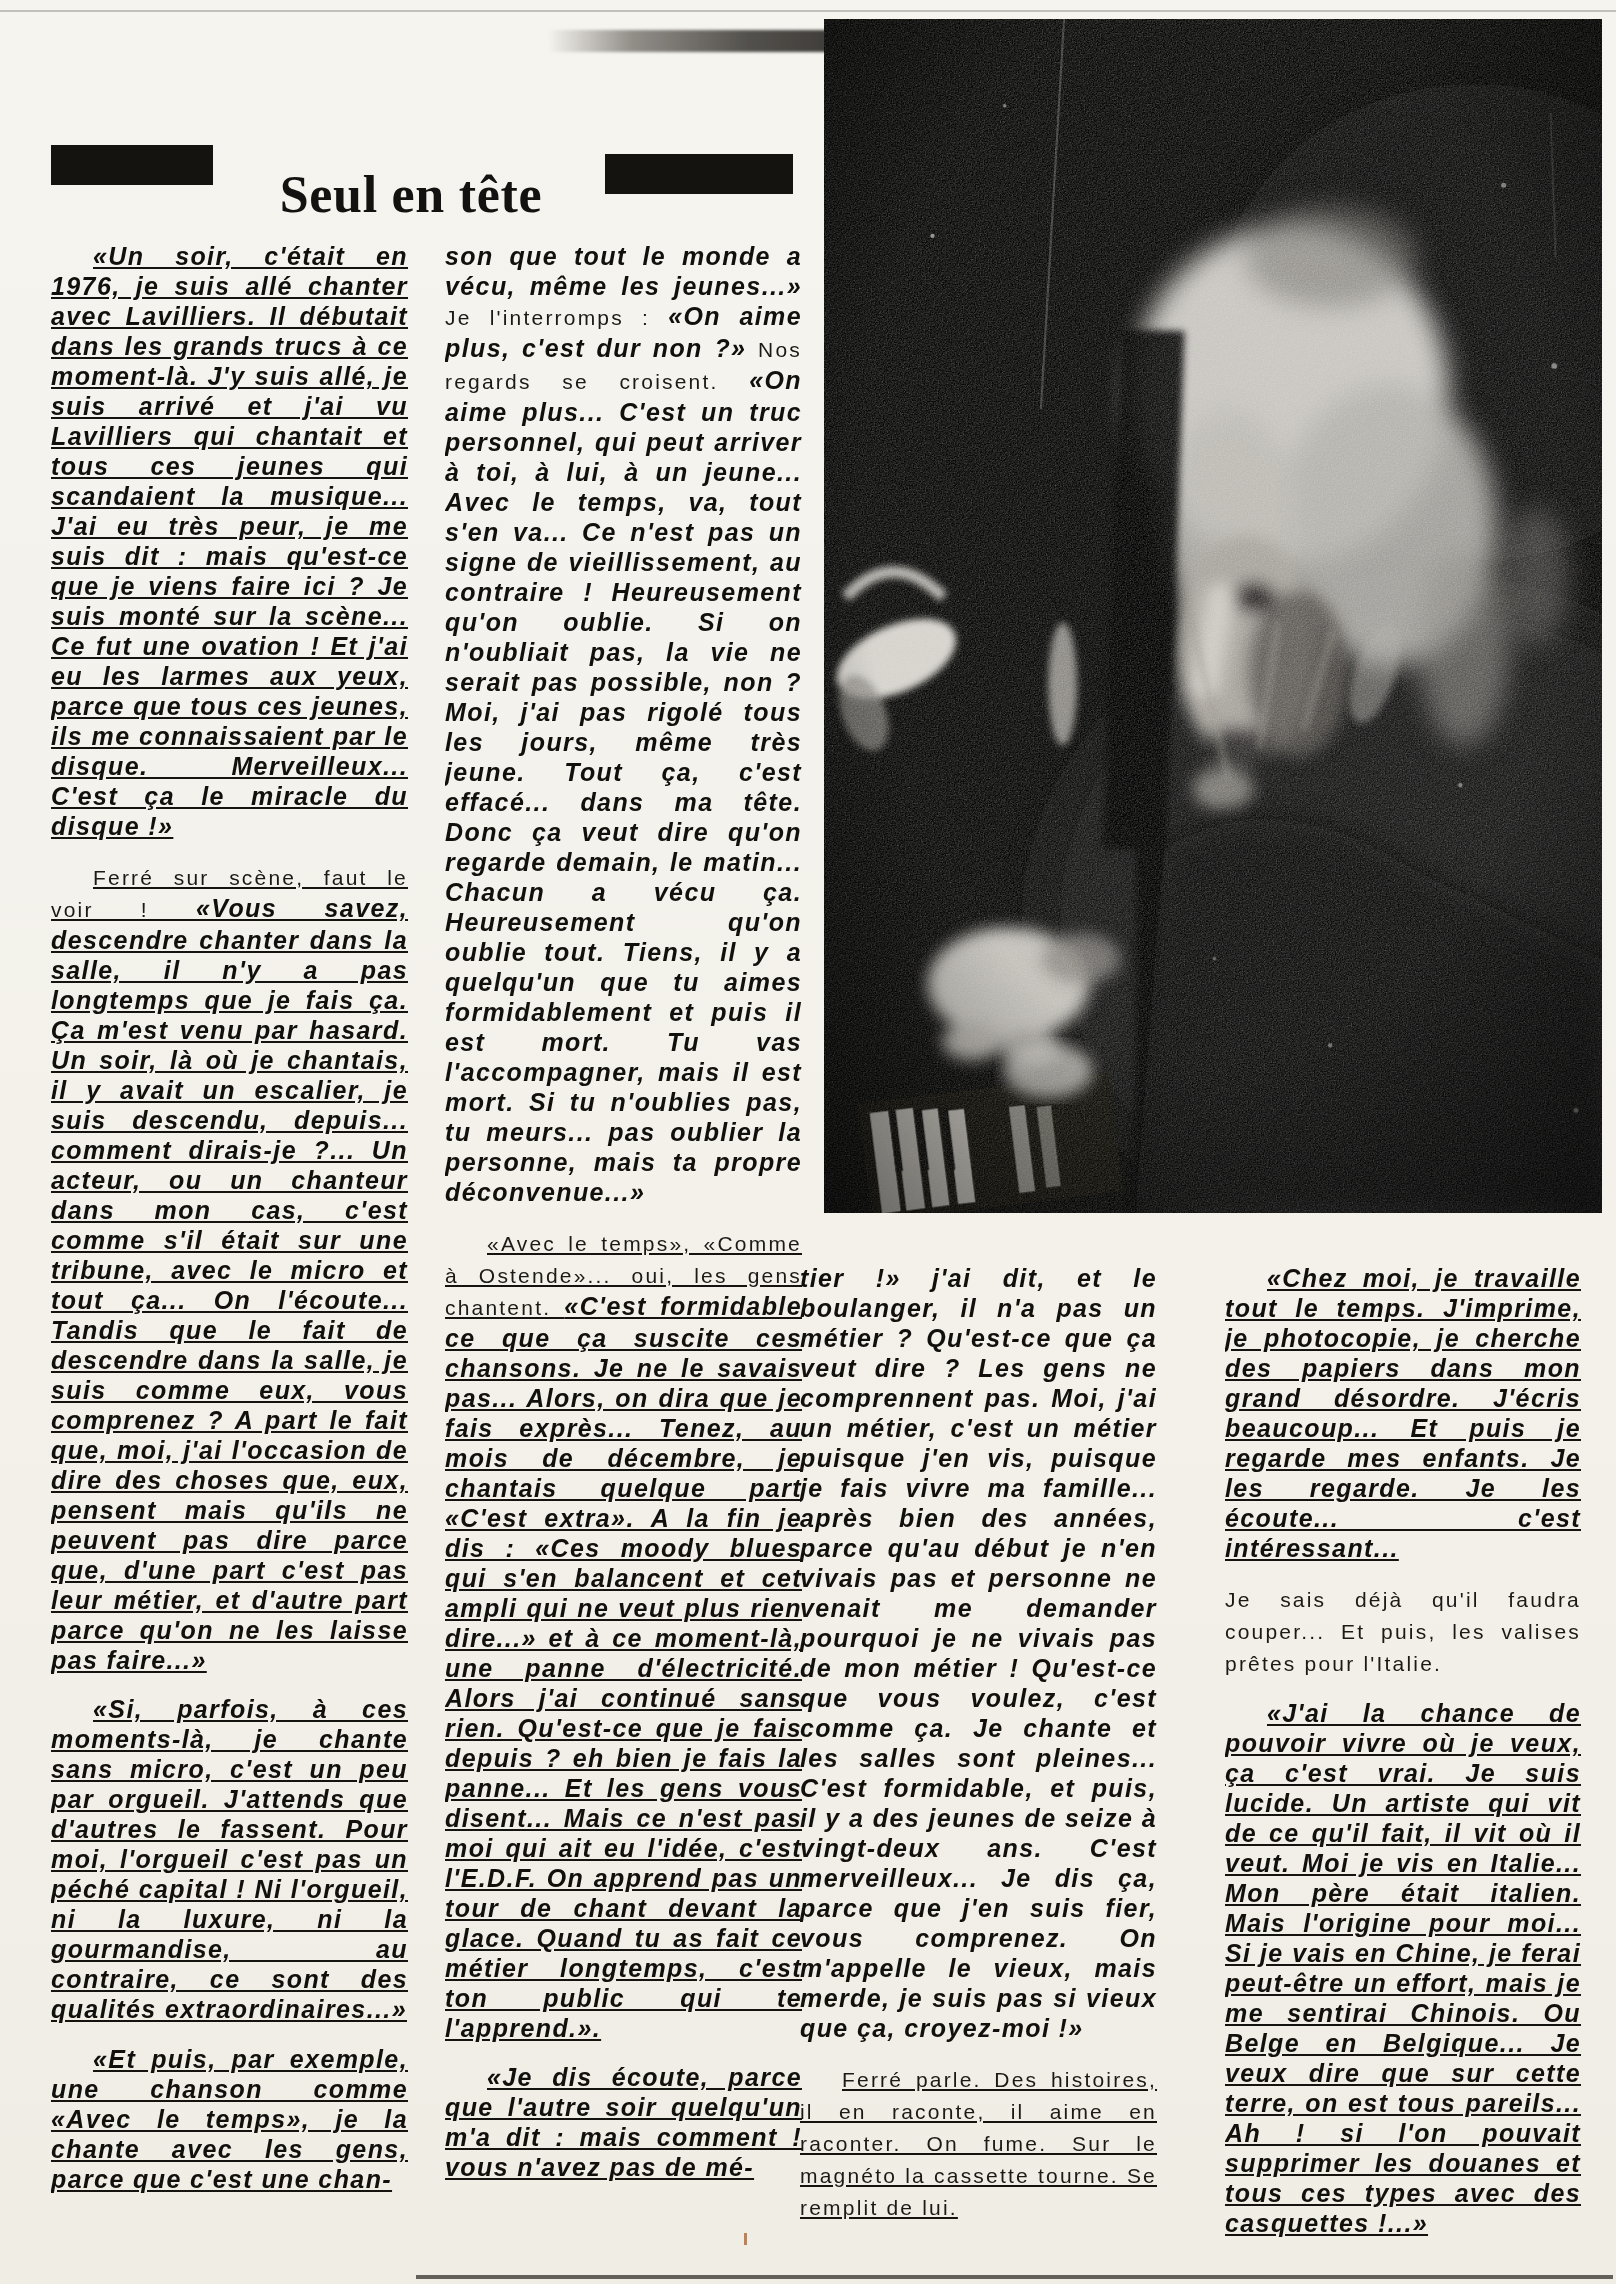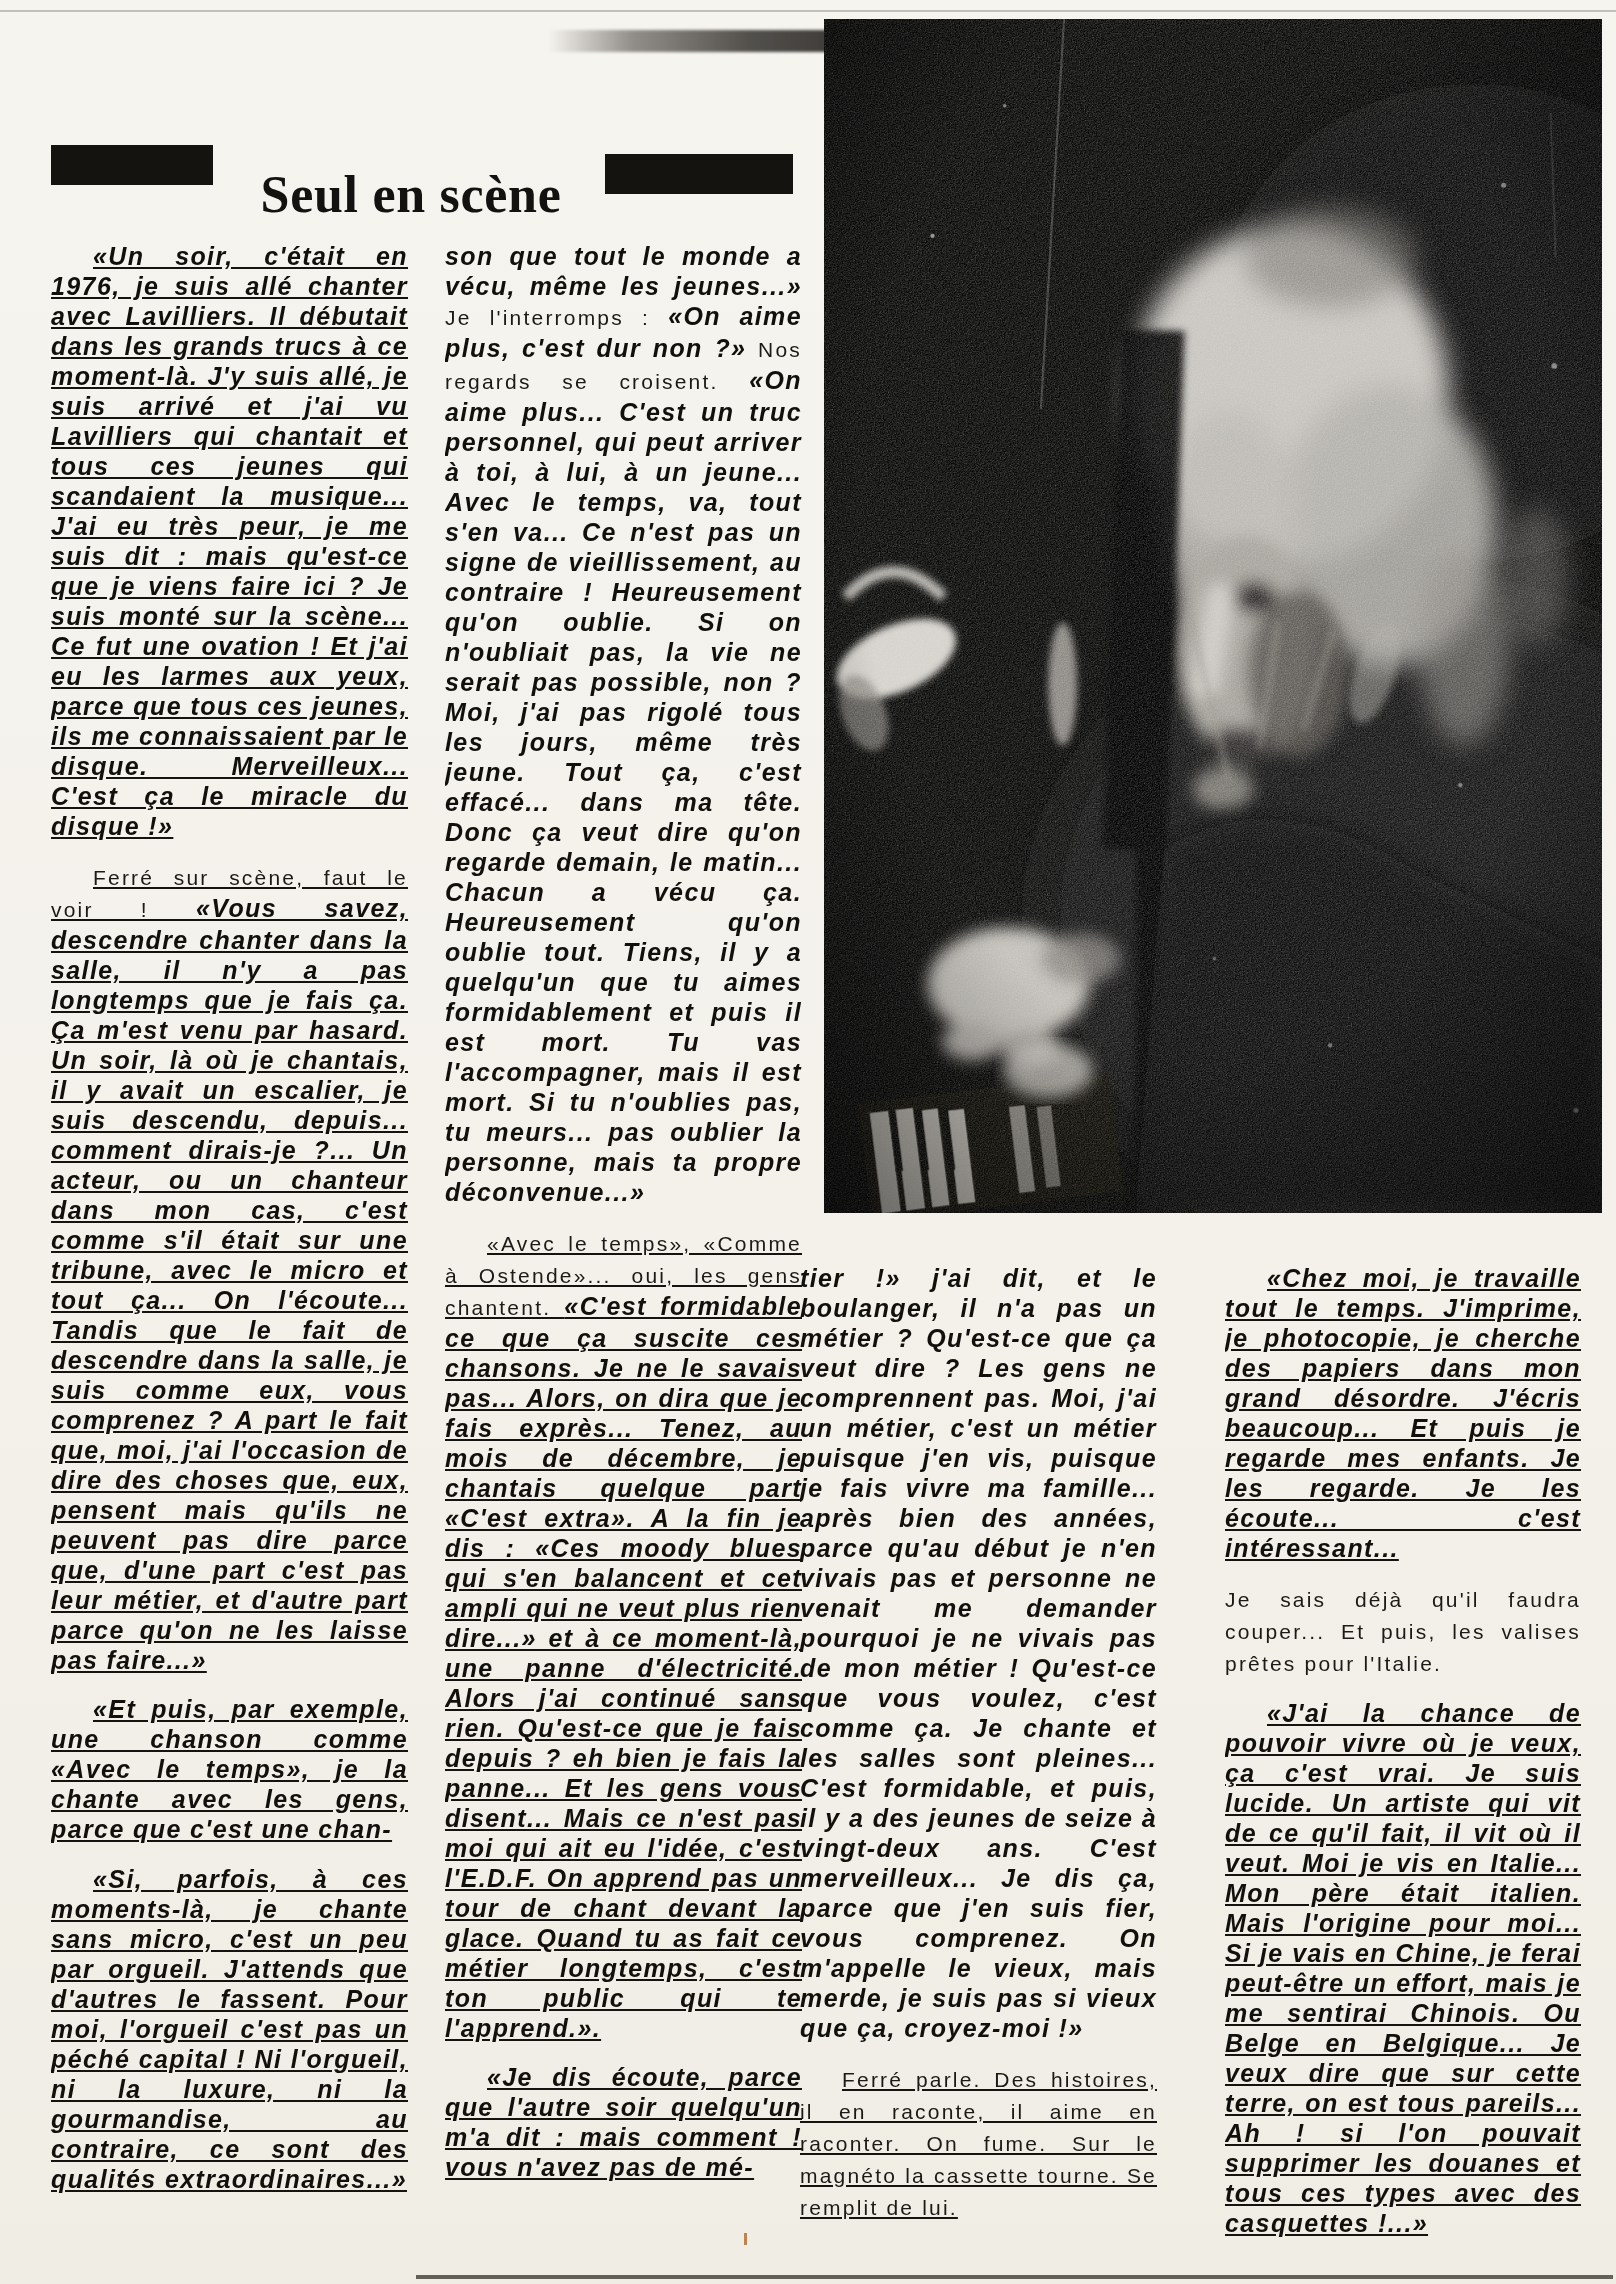--- a/index.html
+++ b/index.html
@@ -52,21 +52,21 @@
 <body>
 
 <div id="page">
 
   <div class="scan-topline"></div>
   <div class="scan-smudge"></div>
   <div class="scan-bottomline"></div>
   <div class="scan-tick"></div>
 
   <div id="bar-left" class="bar"></div>
-  <h1 id="page-title">Seul en scène</h1>
+  <h1 id="page-title">Seul en tête</h1>
   <div id="bar-right" class="bar"></div>
 
   <div id="photo">
     <svg viewBox="0 0 1076 1652" preserveAspectRatio="none">
       <defs>
         <filter id="b40">
             <feGaussianBlur stdDeviation="40"></feGaussianBlur>
           </filter>
         <filter id="b18">
             <feGaussianBlur stdDeviation="18"></feGaussianBlur>
@@ -168,22 +168,22 @@
       </g>
 
       <rect x="0" y="0" width="1076" height="1652" filter="url(#grain)" opacity="0.5"></rect>
       <rect x="0" y="0" width="1076" height="1652" fill="url(#vig)"></rect>
     </svg>
   </div>
 
   <div id="col-1" class="col">
       <p class="para indent"><span class="seg-q">«Un soir, c'était en 1976, je suis allé chanter avec Lavilliers. Il débutait dans les grands trucs à ce moment-là. J'y suis allé, je suis arrivé et j'ai vu Lavilliers qui chantait et tous ces jeunes qui scandaient la musique... J'ai eu très peur, je me suis dit : mais qu'est-ce que je viens faire ici ? Je suis monté sur la scène... Ce fut une ovation ! Et j'ai eu les larmes aux yeux, parce que tous ces jeunes, ils me connaissaient par le disque. Merveilleux... C'est ça le miracle du disque !»</span></p>
       <p class="para indent"><span class="seg-n">Ferré sur scène, faut le voir ! </span><span class="seg-q">«Vous savez, descendre chanter dans la salle, il n'y a pas longtemps que je fais ça. Ça m'est venu par hasard. Un soir, là où je chantais, il y avait un escalier, je suis descendu, depuis... comment dirais-je ?... Un acteur, ou un chanteur dans mon cas, c'est comme s'il était sur une tribune, avec le micro et tout ça... On l'écoute... Tandis que le fait de descendre dans la salle, je suis comme eux, vous comprenez ? A part le fait que, moi, j'ai l'occasion de dire des choses que, eux, pensent mais qu'ils ne peuvent pas dire parce que, d'une part c'est pas leur métier, et d'autre part parce qu'on ne les laisse pas faire...»</span></p>
+      <p class="para indent"><span class="seg-q">«Si, parfois, à ces moments-là, je chante sans micro, c'est un peu par orgueil. J'attends que d'autres le fassent. Pour moi, l'orgueil c'est pas un péché capital ! Ni l'orgueil, ni la luxure, ni la gourmandise, au contraire, ce sont des qualités extraordinaires...»</span></p>
       <p class="para indent"><span class="seg-q">«Et puis, par exemple, une chanson comme «Avec le temps», je la chante avec les gens, parce que c'est une chan-</span></p>
-      <p class="para indent"><span class="seg-q">«Si, parfois, à ces moments-là, je chante sans micro, c'est un peu par orgueil. J'attends que d'autres le fassent. Pour moi, l'orgueil c'est pas un péché capital ! Ni l'orgueil, ni la luxure, ni la gourmandise, au contraire, ce sont des qualités extraordinaires...»</span></p>
     </div>
   <div id="col-2" class="col">
       <p class="para"><span class="seg-q">son que tout le monde a vécu, même les jeunes...» </span><span class="seg-n">Je l'interromps : </span><span class="seg-q">«On aime plus, c'est dur non ?» </span><span class="seg-n">Nos regards se croisent. </span><span class="seg-q">«On aime plus... C'est un truc personnel, qui peut arriver à toi, à lui, à un jeune... Avec le temps, va, tout s'en va... Ce n'est pas un signe de vieillissement, au contraire ! Heureusement qu'on oublie. Si on n'oubliait pas, la vie ne serait pas possible, non ? Moi, j'ai pas rigolé tous les jours, même très jeune. Tout ça, c'est effacé... dans ma tête. Donc ça veut dire qu'on regarde demain, le matin... Chacun a vécu ça. Heureusement qu'on oublie tout. Tiens, il y a quelqu'un que tu aimes formidablement et puis il est mort. Tu vas l'accompagner, mais il est mort. Si tu n'oublies pas, tu meurs... pas oublier la personne, mais ta propre déconvenue...»</span></p>
       <p class="para indent"><span class="seg-n">«Avec le temps», «Comme à Ostende»... oui, les gens chantent. </span><span class="seg-q">«C'est formidable ce que ça suscite ces chansons. Je ne le savais pas... Alors, on dira que je fais exprès... Tenez, au mois de décembre, je chantais quelque part «C'est extra». A la fin je dis : «Ces moody blues qui s'en balancent et cet ampli qui ne veut plus rien dire...» et à ce moment-là, une panne d'électricité. Alors j'ai continué sans rien. Qu'est-ce que je fais depuis ? eh bien je fais la panne... Et les gens vous disent... Mais ce n'est pas moi qui ait eu l'idée, c'est l'E.D.F. On apprend pas un tour de chant devant la glace. Quand tu as fait ce métier longtemps, c'est ton public qui te l'apprend.».</span></p>
       <p class="para indent"><span class="seg-q">«Je dis écoute, parce que l'autre soir quelqu'un m'a dit : mais comment ! vous n'avez pas de mé-</span></p>
     </div>
   <div id="col-3" class="col">
       <p class="para"><span class="seg-q">tier !» j'ai dit, et le boulanger, il n'a pas un métier ? Qu'est-ce que ça veut dire ? Les gens ne comprennent pas. Moi, j'ai un métier, c'est un métier puisque j'en vis, puisque je fais vivre ma famille... après bien des années, parce qu'au début je n'en vivais pas et personne ne venait me demander pourquoi je ne vivais pas de mon métier ! Qu'est-ce que vous voulez, c'est comme ça. Je chante et les salles sont pleines... C'est formidable, et puis, il y a des jeunes de seize à vingt-deux ans. C'est merveilleux... Je dis ça, parce que j'en suis fier, vous comprenez. On m'appelle le vieux, mais merde, je suis pas si vieux que ça, croyez-moi !»</span></p>
       <p class="para indent"><span class="seg-n">Ferré parle. Des histoires, il en raconte, il aime en raconter. On fume. Sur le magnéto la cassette tourne. Se remplit de lui.</span></p>
     </div>

